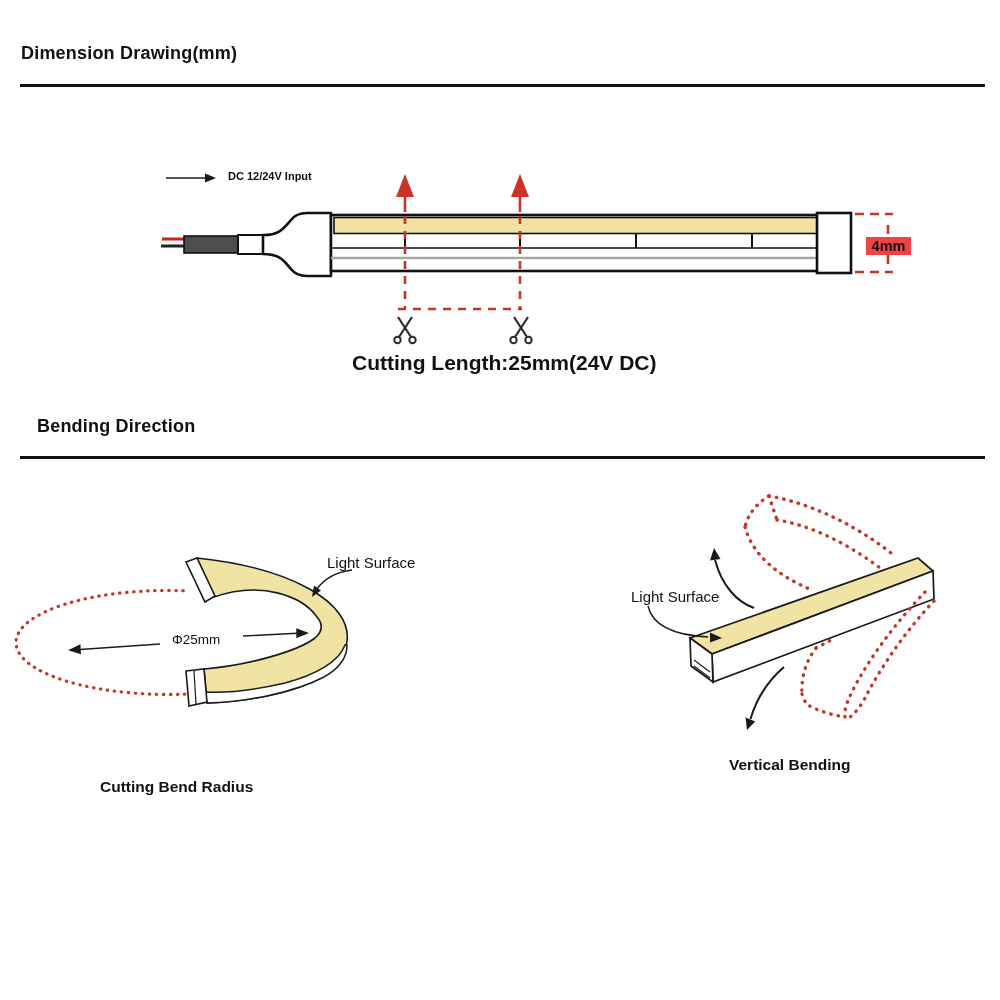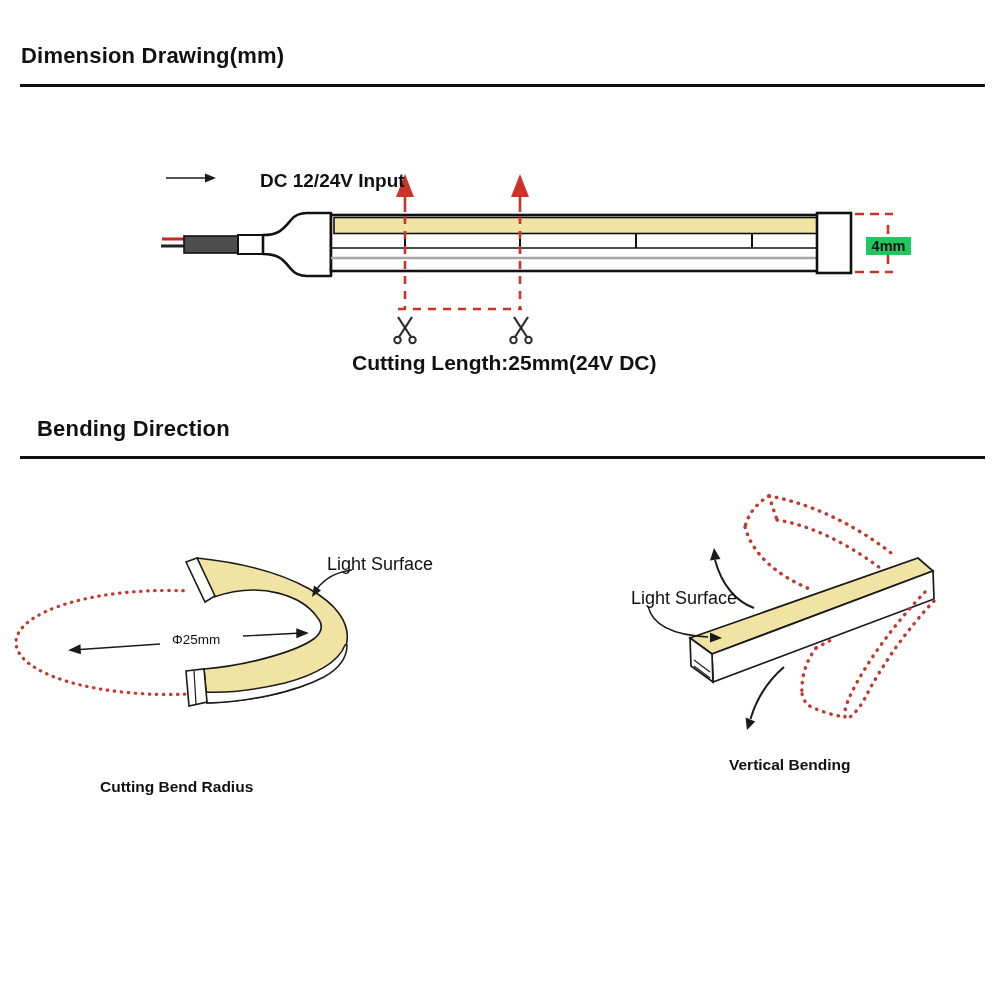--- a/index.html
+++ b/index.html
@@ -1,26 +1,26 @@
 <!DOCTYPE html>
 <html><head>
 <meta charset="utf-8">
 <style>
   html,body{margin:0;padding:0;background:#fff;}
   .page{position:relative;width:1000px;height:1000px;background:#fff;overflow:hidden;
         font-family:"Liberation Sans","DejaVu Sans",sans-serif;color:#111;}
   .abs{position:absolute;white-space:nowrap;}
-  .h1{font-size:22px;font-weight:bold;letter-spacing:.2px;}
+  .h1{font-size:18px;font-weight:bold;letter-spacing:.2px;}
   .rule{position:absolute;height:2.5px;background:#111;}
-  .lbl-bold-sm{font-size:19px;font-weight:bold;margin-left:32px;}
+  .lbl-bold-sm{font-size:11px;font-weight:bold;}
   .lbl-bold-md{font-size:21px;font-weight:bold;}
   .lbl-bold-cap{font-size:15.5px;font-weight:bold;}
-  .lbl-reg{font-size:18px;font-weight:normal;}
+  .lbl-reg{font-size:15px;font-weight:normal;}
   .lbl-phi{font-size:13.5px;font-weight:normal;}
-  .dim-4mm{font-size:14.5px;font-weight:bold;background:#22c55e;text-align:center;padding:1px 0;}
+  .dim-4mm{font-size:14.5px;font-weight:bold;background:#ef4444;text-align:center;padding:1px 0;}
   svg{position:absolute;left:0;top:0;}
 </style>
 </head>
 <body>
 
 <div class="page">
 
   <svg width="1000" height="1000" viewBox="0 0 1000 1000">
 
     <g>

